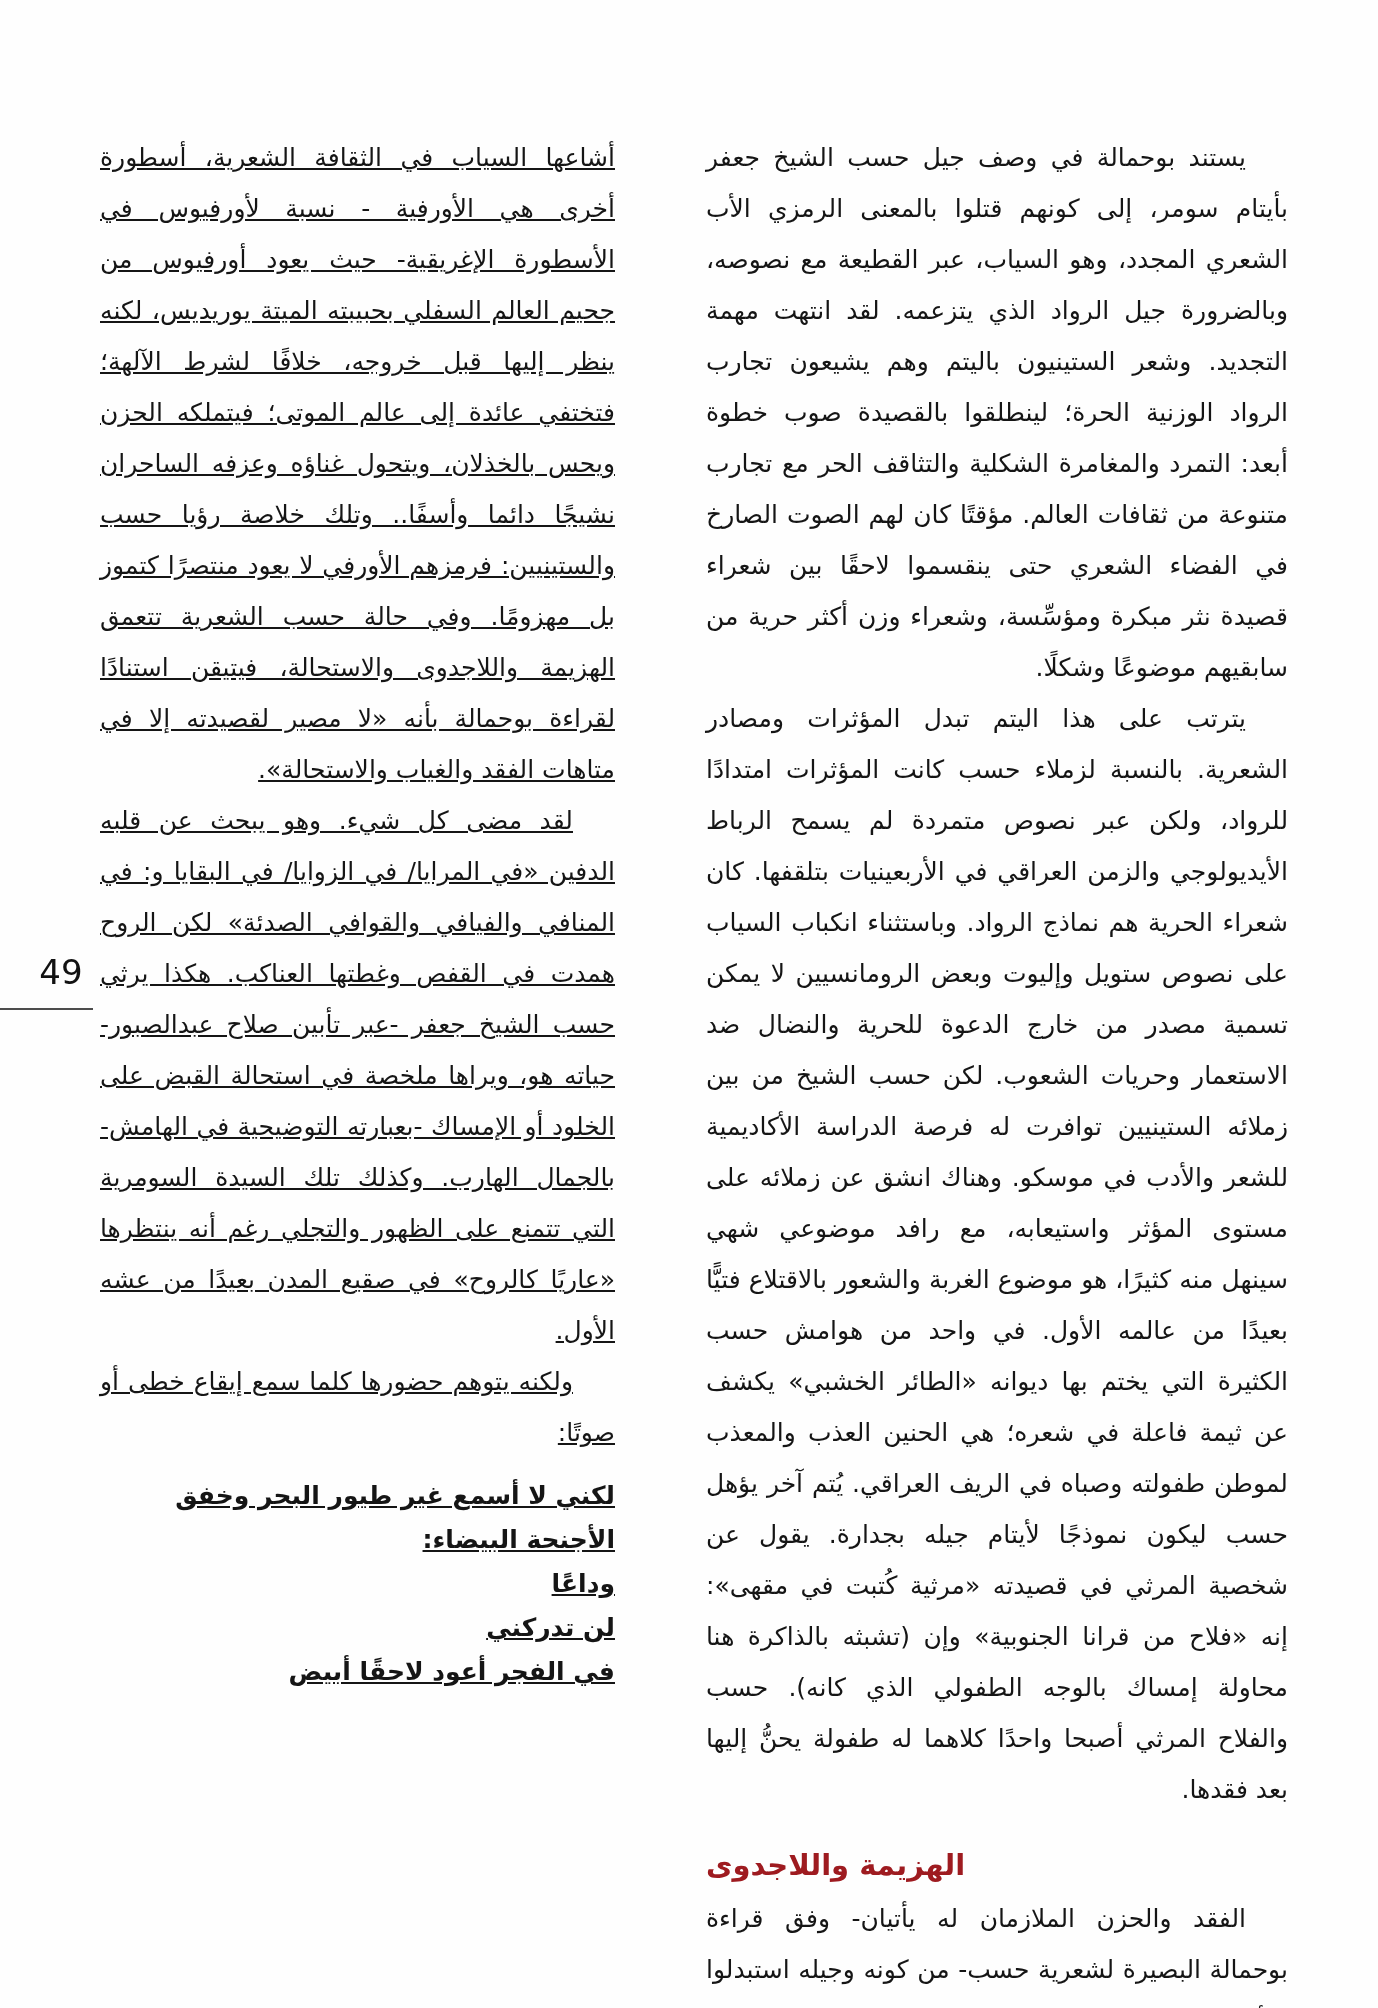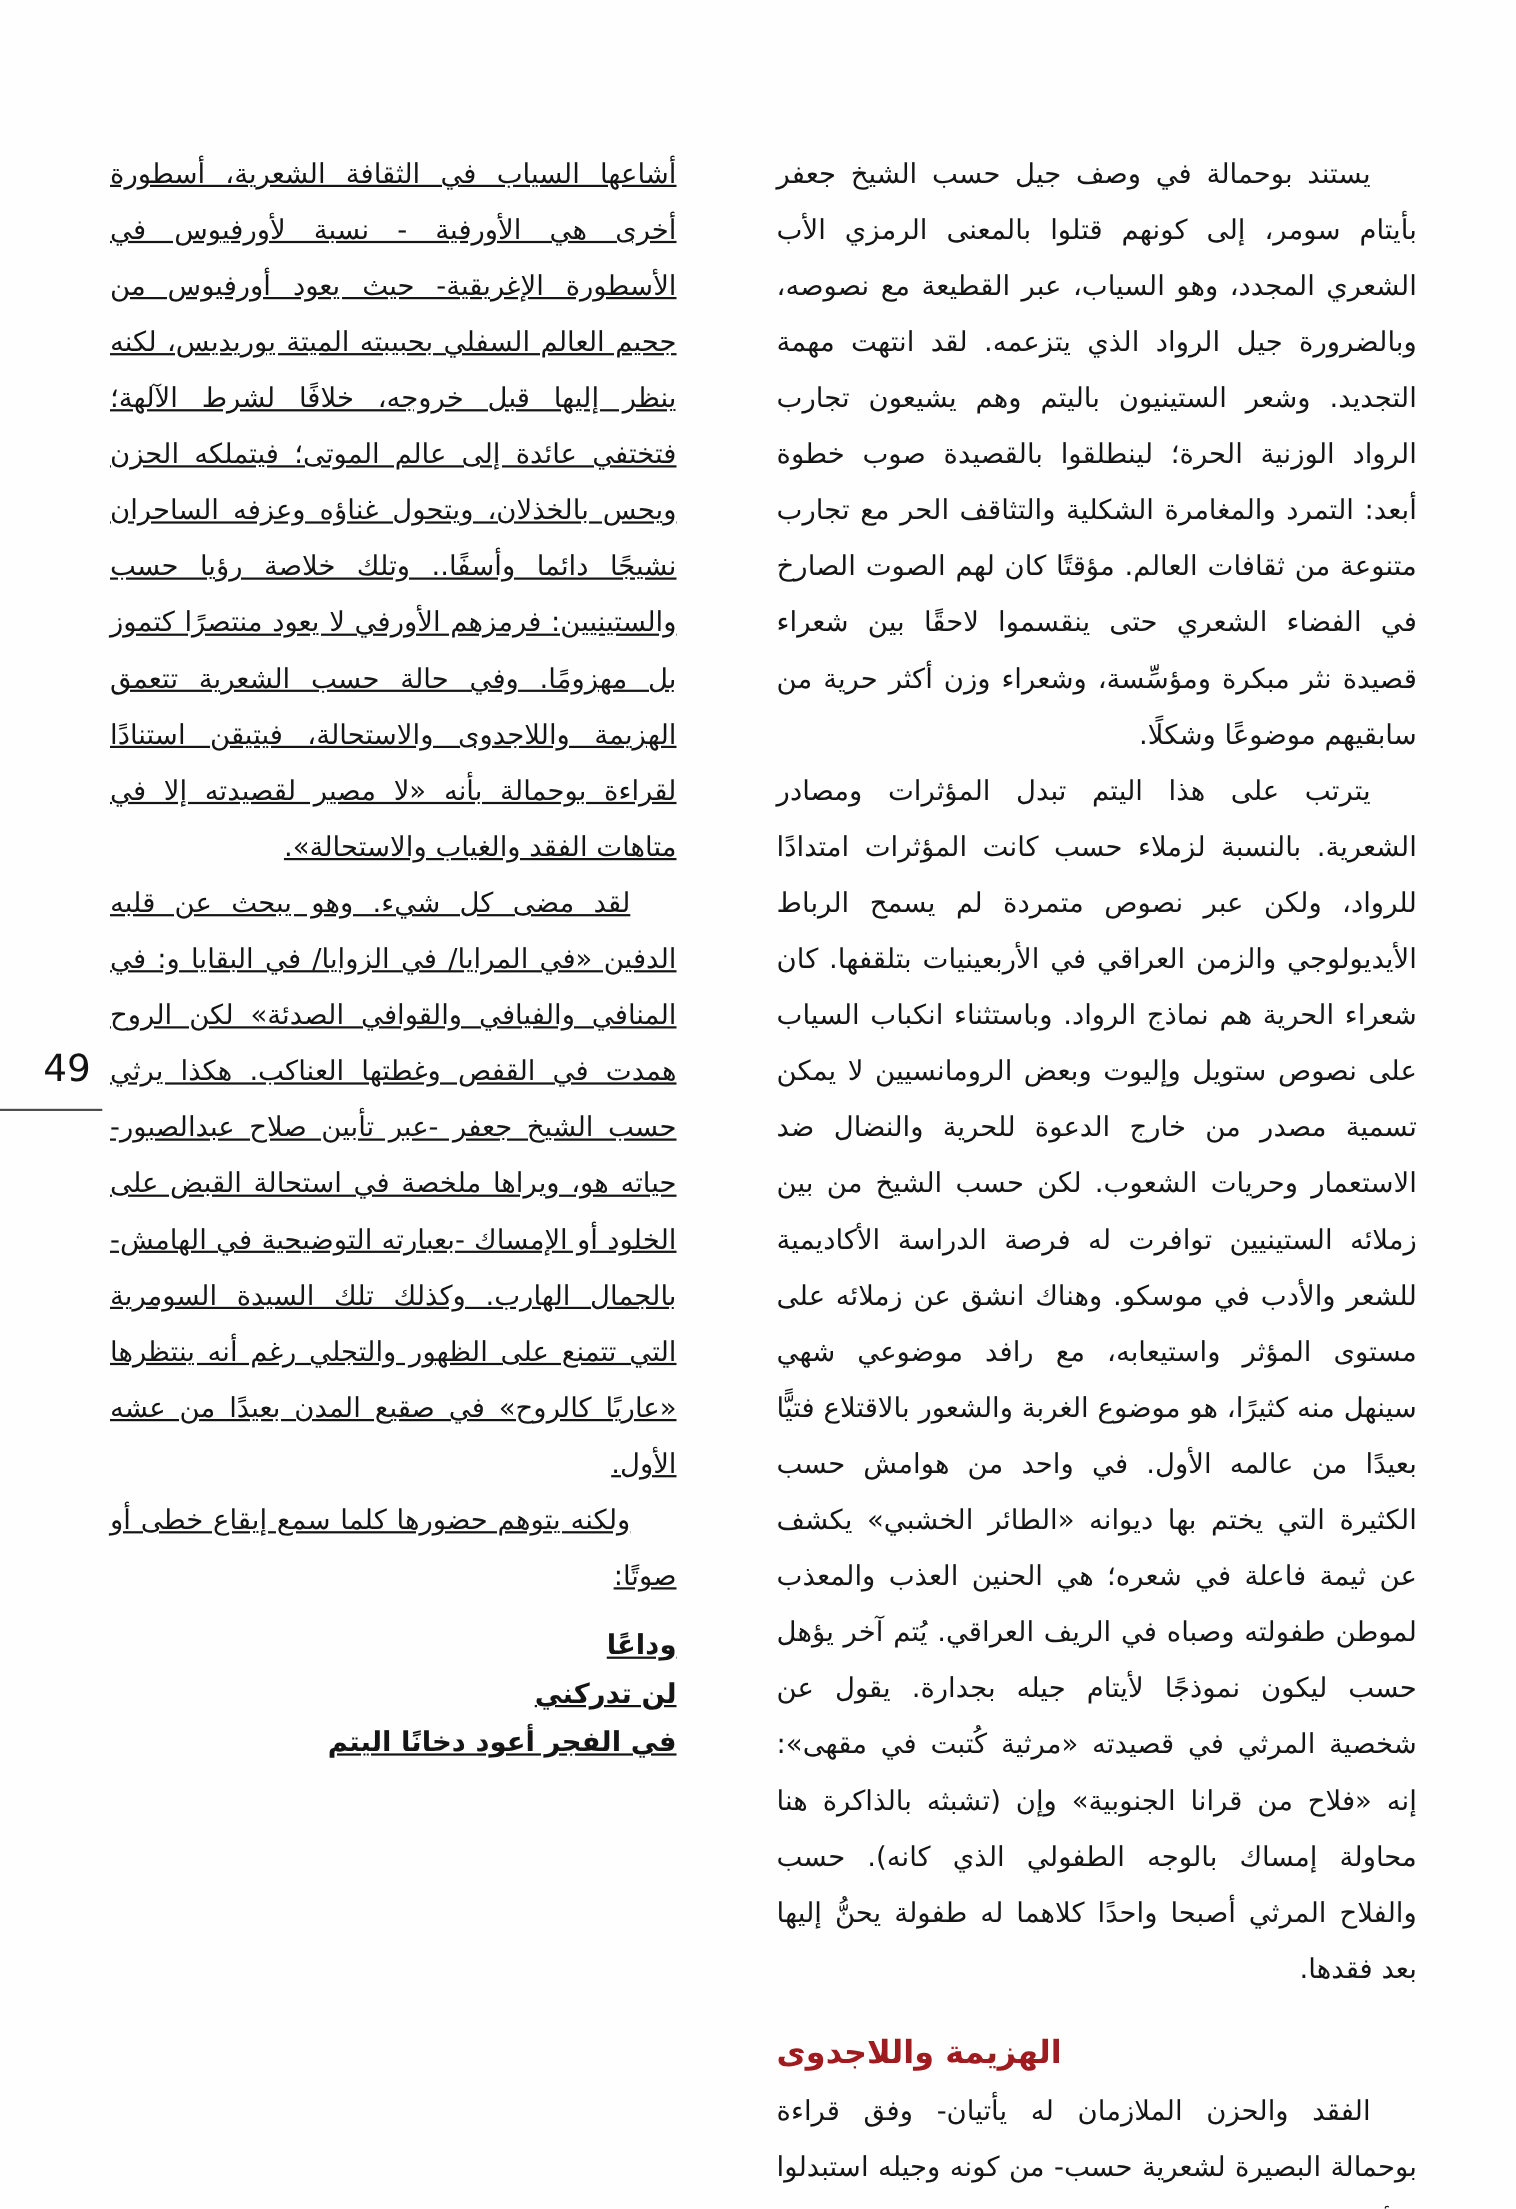--- a/index.html
+++ b/index.html
@@ -89,23 +89,24 @@
     <p class="para">يترتب على هذا اليتم تبدل المؤثرات ومصادر الشعرية. بالنسبة لزملاء حسب كانت المؤثرات امتدادًا للرواد، ولكن عبر نصوص متمردة لم يسمح الرباط الأيديولوجي والزمن العراقي في الأربعينيات بتلقفها. كان شعراء الحرية هم نماذج الرواد. وباستثناء انكباب السياب على نصوص ستويل وإليوت وبعض الرومانسيين لا يمكن تسمية مصدر من خارج الدعوة للحرية والنضال ضد الاستعمار وحريات الشعوب. لكن حسب الشيخ من بين زملائه الستينيين توافرت له فرصة الدراسة الأكاديمية للشعر والأدب في موسكو. وهناك انشق عن زملائه على مستوى المؤثر واستيعابه، مع رافد موضوعي شهي سينهل منه كثيرًا، هو موضوع الغربة والشعور بالاقتلاع فتيًّا بعيدًا من عالمه الأول. في واحد من هوامش حسب الكثيرة التي يختم بها ديوانه «الطائر الخشبي» يكشف عن ثيمة فاعلة في شعره؛ هي الحنين العذب والمعذب لموطن طفولته وصباه في الريف العراقي. يُتم آخر يؤهل حسب ليكون نموذجًا لأيتام جيله بجدارة. يقول عن شخصية المرثي في قصيدته «مرثية كُتبت في مقهى»: إنه «فلاح من قرانا الجنوبية» وإن (تشبثه بالذاكرة هنا محاولة إمساك بالوجه الطفولي الذي كانه). حسب والفلاح المرثي أصبحا واحدًا كلاهما له طفولة يحنُّ إليها بعد فقدها.</p>
     <h2 class="section-heading">الهزيمة واللاجدوى</h2>
     <p class="para">الفقد والحزن الملازمان له يأتيان- وفق قراءة بوحمالة البصيرة لشعرية حسب- من كونه وجيله استبدلوا بالأسطورة التموزية التي تشير للانبعاث بعد الموت كما</p>
   </section>
 
   <section class="col col-left">
     <p class="para no-indent">أشاعها السياب في الثقافة الشعرية، أسطورة أخرى هي الأورفية - نسبة لأورفيوس في الأسطورة الإغريقية- حيث يعود أورفيوس من جحيم العالم السفلي بحبيبته الميتة يوريديس، لكنه ينظر إليها قبل خروجه، خلافًا لشرط الآلهة؛ فتختفي عائدة إلى عالم الموتى؛ فيتملكه الحزن ويحس بالخذلان، ويتحول غناؤه وعزفه الساحران نشيجًا دائما وأسفًا.. وتلك خلاصة رؤيا حسب والستينيين: فرمزهم الأورفي لا يعود منتصرًا كتموز بل مهزومًا. وفي حالة حسب الشعرية تتعمق الهزيمة واللاجدوى والاستحالة، فيتيقن استنادًا لقراءة بوحمالة بأنه «لا مصير لقصيدته إلا في متاهات الفقد والغياب والاستحالة».</p>
     <p class="para">لقد مضى كل شيء. وهو يبحث عن قلبه الدفين «في المرايا/ في الزوايا/ في البقايا و: في المنافي والفيافي والقوافي الصدئة» لكن الروح همدت في القفص وغطتها العناكب. هكذا يرثي حسب الشيخ جعفر -عبر تأبين صلاح عبدالصبور- حياته هو، ويراها ملخصة في استحالة القبض على الخلود أو الإمساك -بعبارته التوضيحية في الهامش- بالجمال الهارب. وكذلك تلك السيدة السومرية التي تتمنع على الظهور والتجلي رغم أنه ينتظرها «عاريًا كالروح» في صقيع المدن بعيدًا من عشه الأول.</p>
     <p class="para">ولكنه يتوهم حضورها كلما سمع إيقاع خطى أو صوتًا:</p>
     <div class="poem poem-1">
+        <div class="poem-line">لكني لا أسمع غير طيور البحر وخفق الأجنحة البيضاء:</div>
         <div class="poem-line">وداعًا</div>
         <div class="poem-line">لن تدركني</div>
-        <div class="poem-line">في الفجر أعود دخانًا اليتم</div>
+        <div class="poem-line">في الفجر أعود لاحقًا أبيض</div>
       </div>
 
   </section>
 
   <div class="page-number">49</div>
   <div class="page-rule"></div>
 
 </main>
 
 </body></html>

